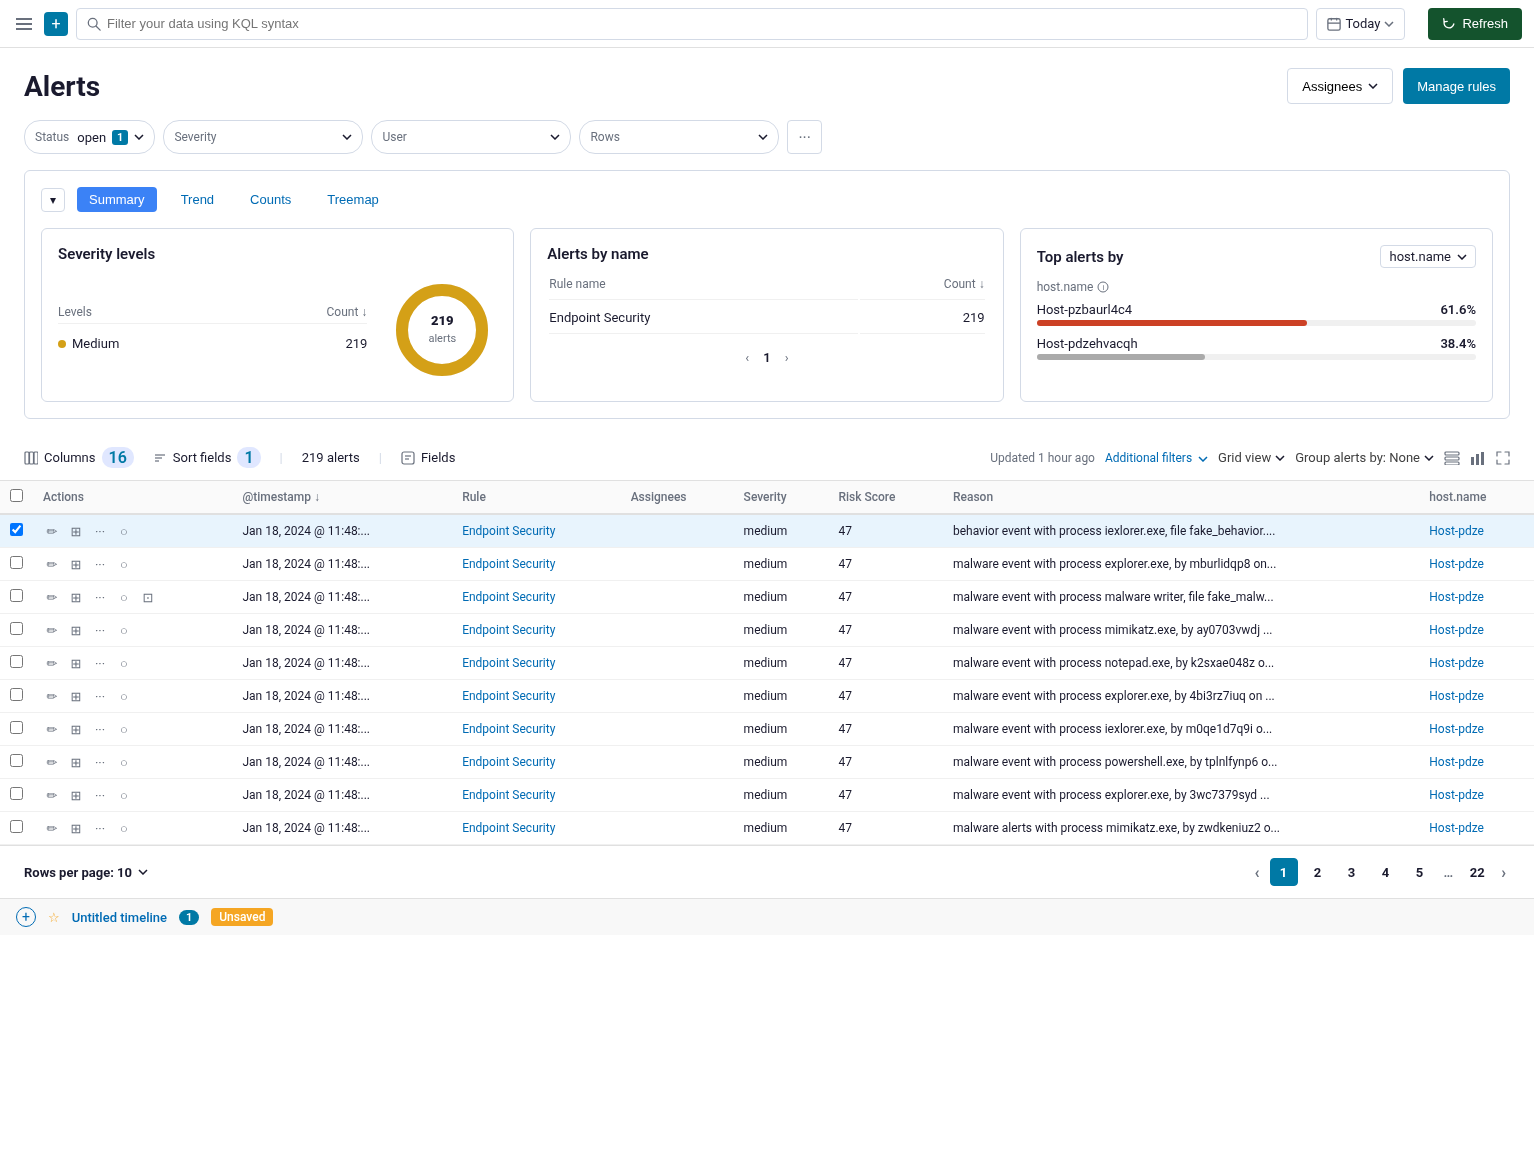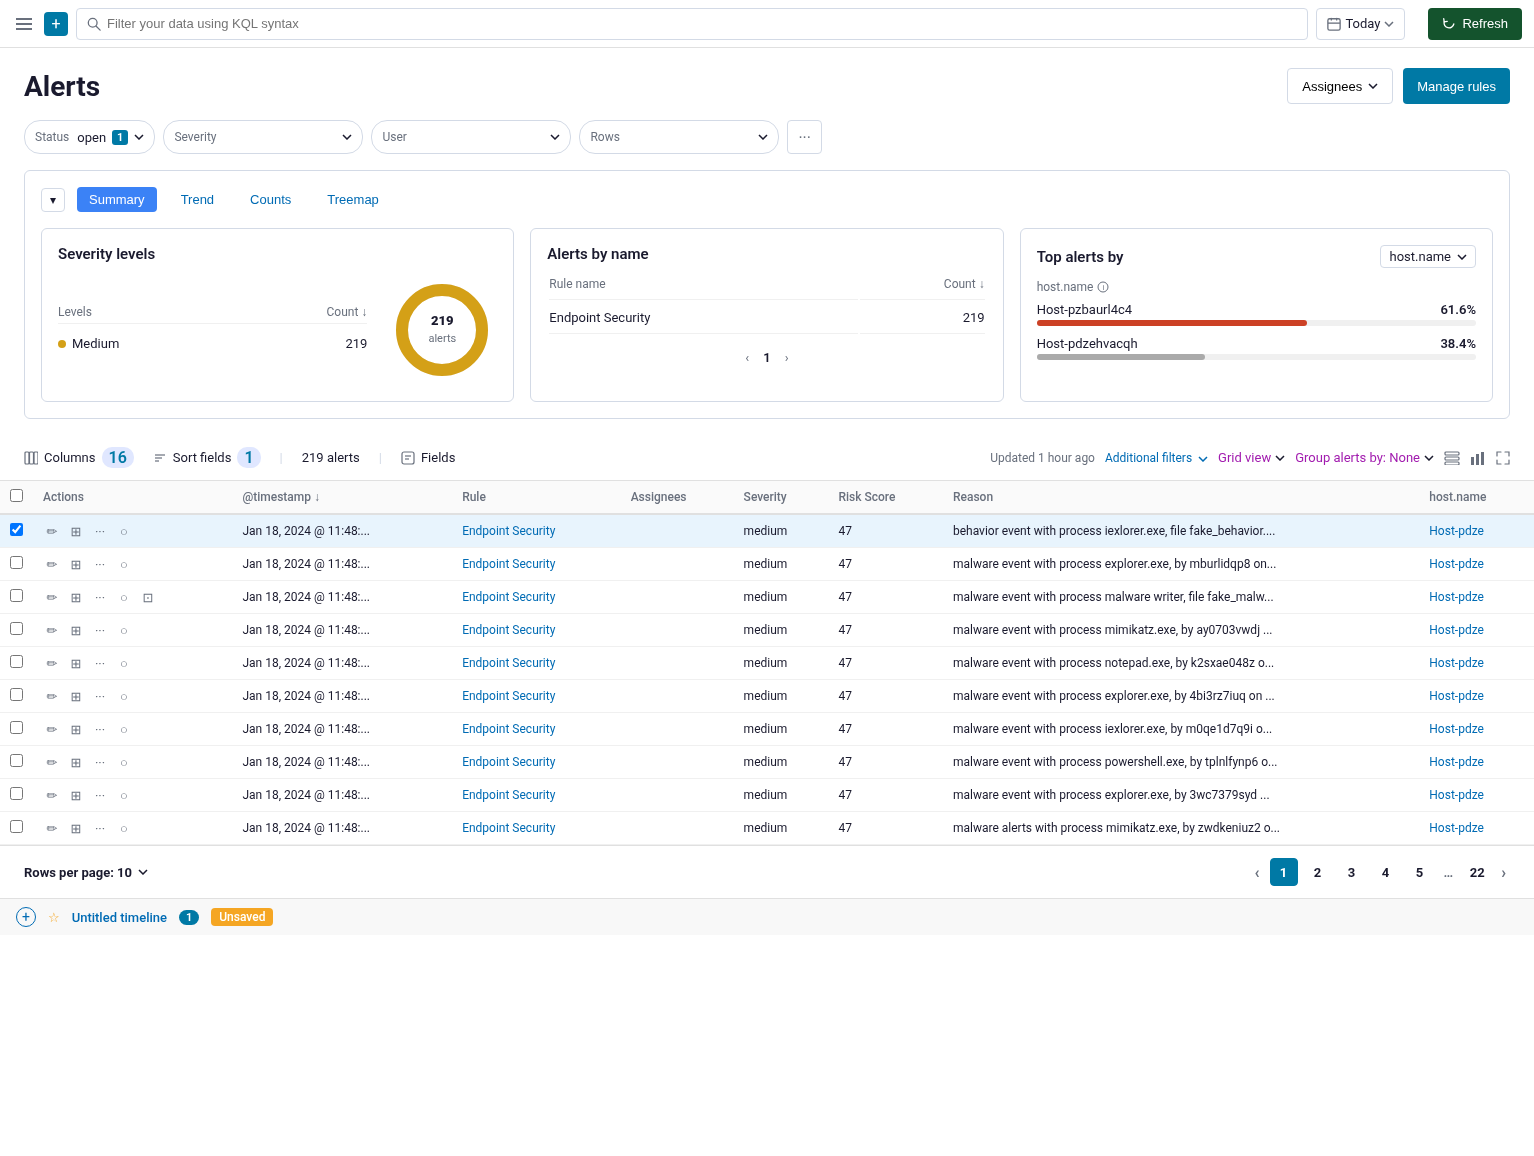--- a/index.html
+++ b/index.html
@@ -71,21 +71,21 @@
     .bar-info { display: flex; justify-content: space-between; margin-bottom: 3px; font-size: 13px; }
     .bar-track { height: 6px; background: #f0f0f0; border-radius: 3px; position: relative; }
     .bar-fill { height: 100%; border-radius: 3px; }
     
     
     .table-toolbar { display: flex; align-items: center; gap: 19px; padding: 12px 24px; border-bottom: 1px solid #e0e0e0; }
     .toolbar-item { display: flex; align-items: center; gap: 6px; font-size: 13px; cursor: pointer; color: #1a1a2e; }
     .toolbar-badge { background: #e0e7ff; color: #0079a5; border-radius: 10px; padding: 1px 7px; font-size: 16px; font-weight: 600; }
     .toolbar-sep { color: #d3dae6; }
     .toolbar-right { margin-left: auto; display: flex; align-items: center; gap: 10px; }
-    .toolbar-right-item { display: flex; align-items: center; gap: 4px; font-size: 13px; color: #a21caf; cursor: pointer; }
+    .toolbar-right-item { display: flex; align-items: center; gap: 4px; font-size: 13px; color: #404040; cursor: pointer; }
     .update-text { color: #69707d; font-size: 12px; }
     .update-link { color: #006bb4; font-size: 12px; cursor: pointer; }
     
     
     .data-table { width: 100%; border-collapse: collapse; font-size: 12px; }
     .data-table th { text-align: left; padding: 8px 10px; border-bottom: 2px solid #e0e0e0; color: #69707d; font-weight: 500; white-space: nowrap; background: #fafafa; }
     .data-table td { padding: 7px 10px; border-bottom: 1px solid #f0f0f0; vertical-align: middle; white-space: nowrap; overflow: hidden; text-overflow: ellipsis; max-width: 200px; }
     .data-table tr.selected td { background: #e8f4fd; }
     .data-table input[type="checkbox"] { cursor: pointer; }
     .rule-link { color: #006bb4; text-decoration: none; cursor: pointer; }

